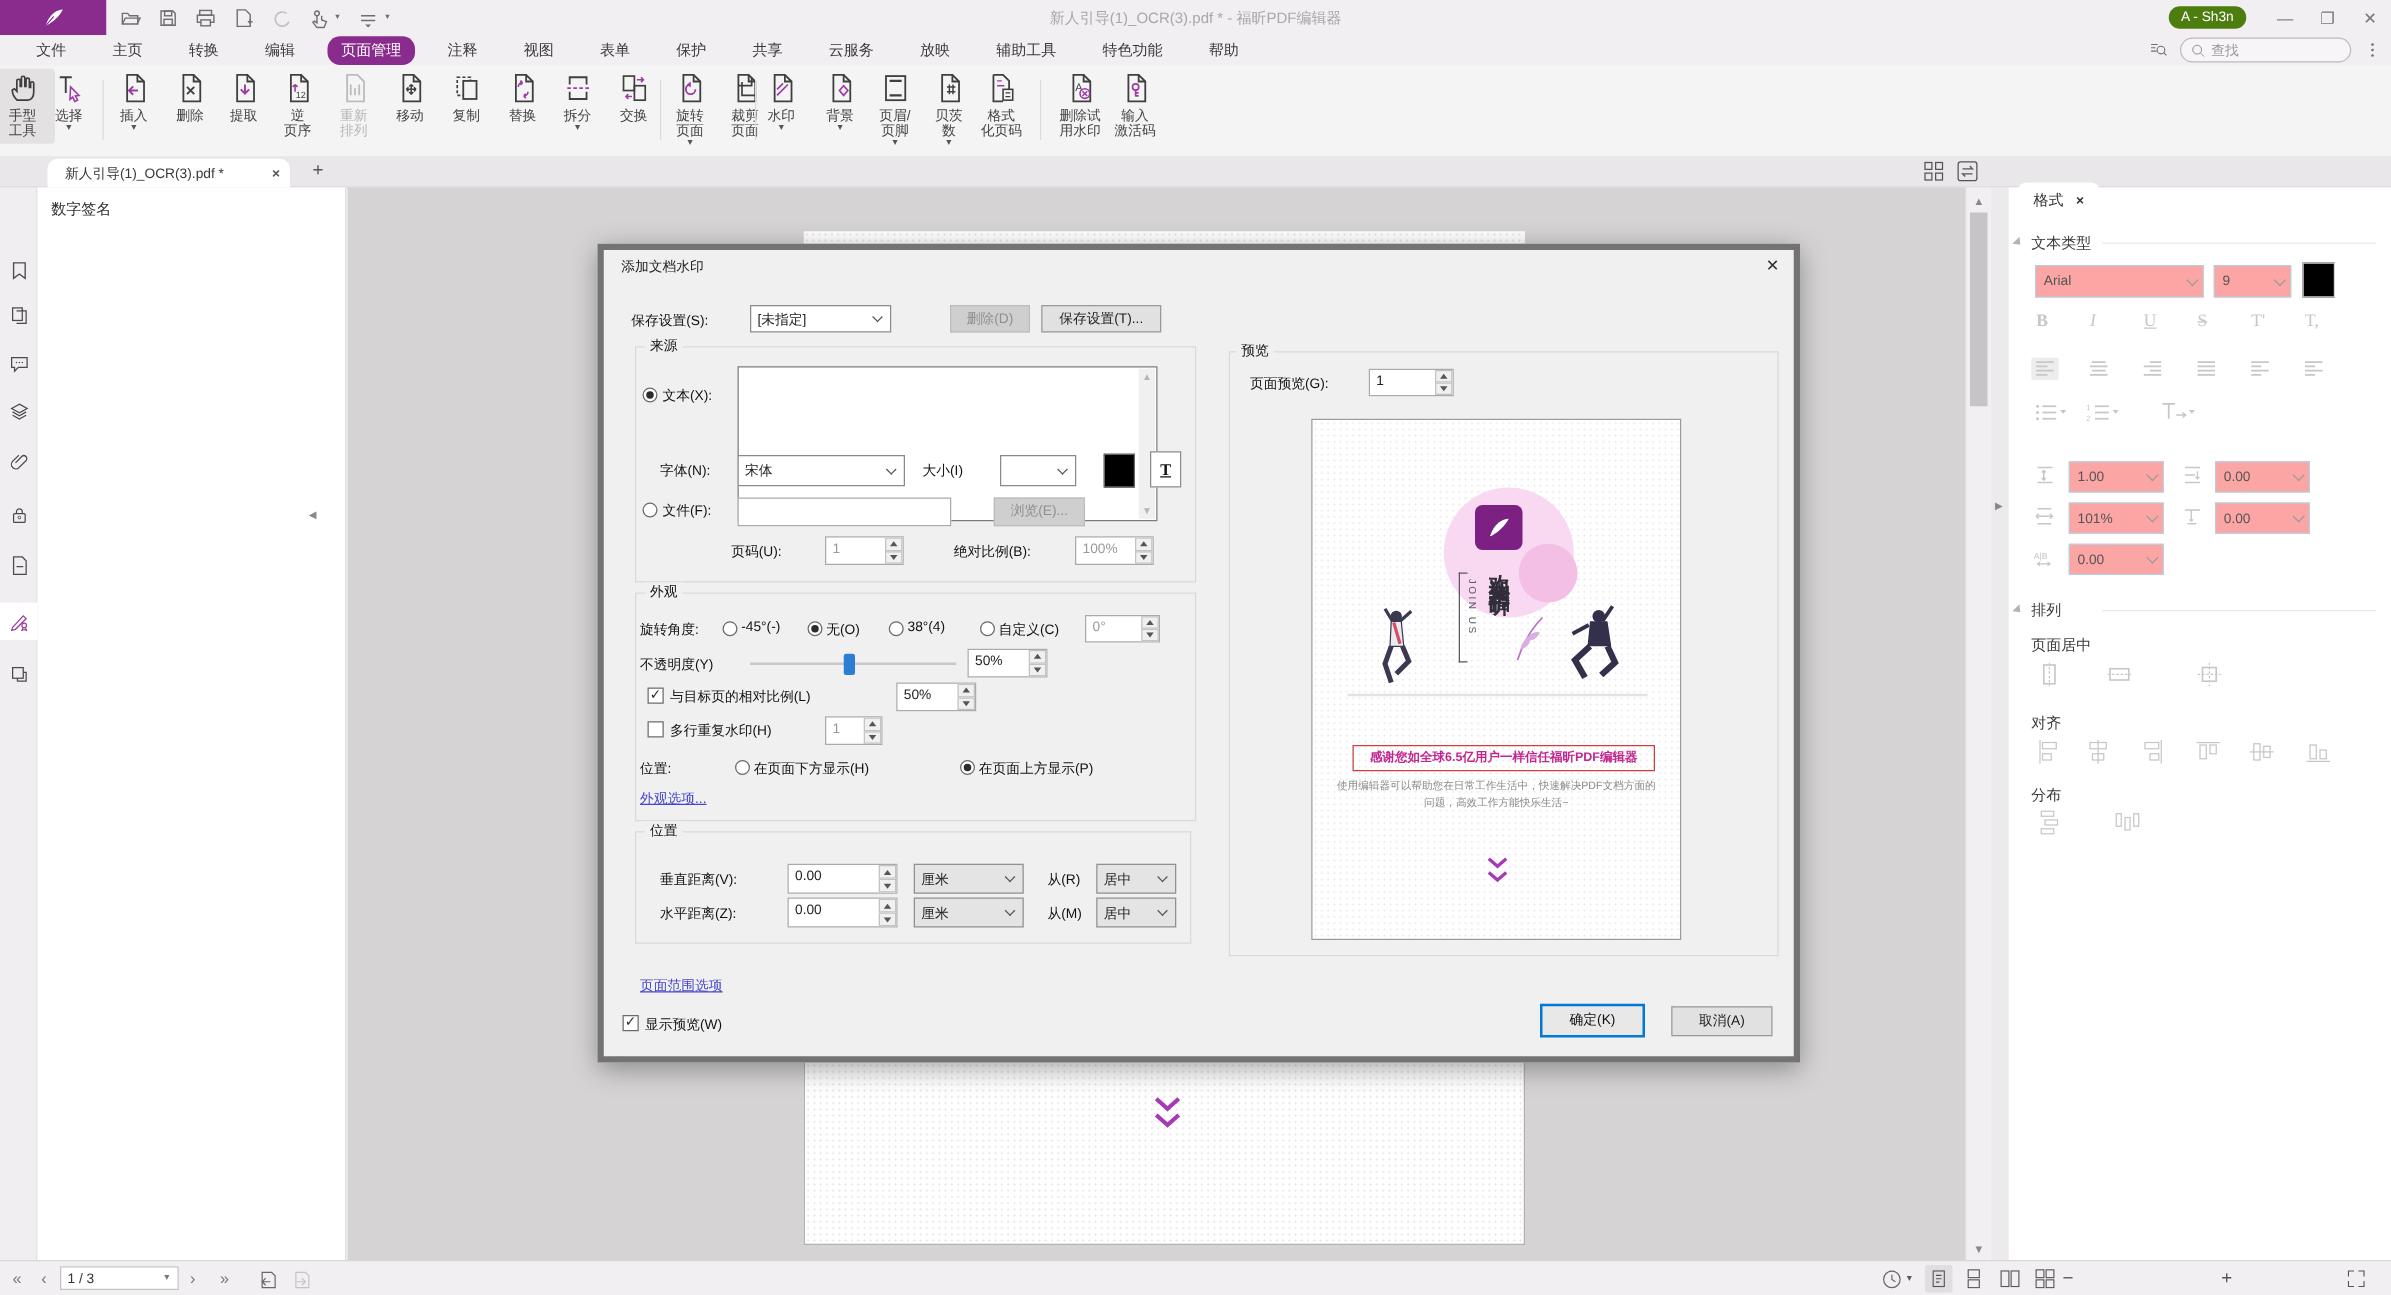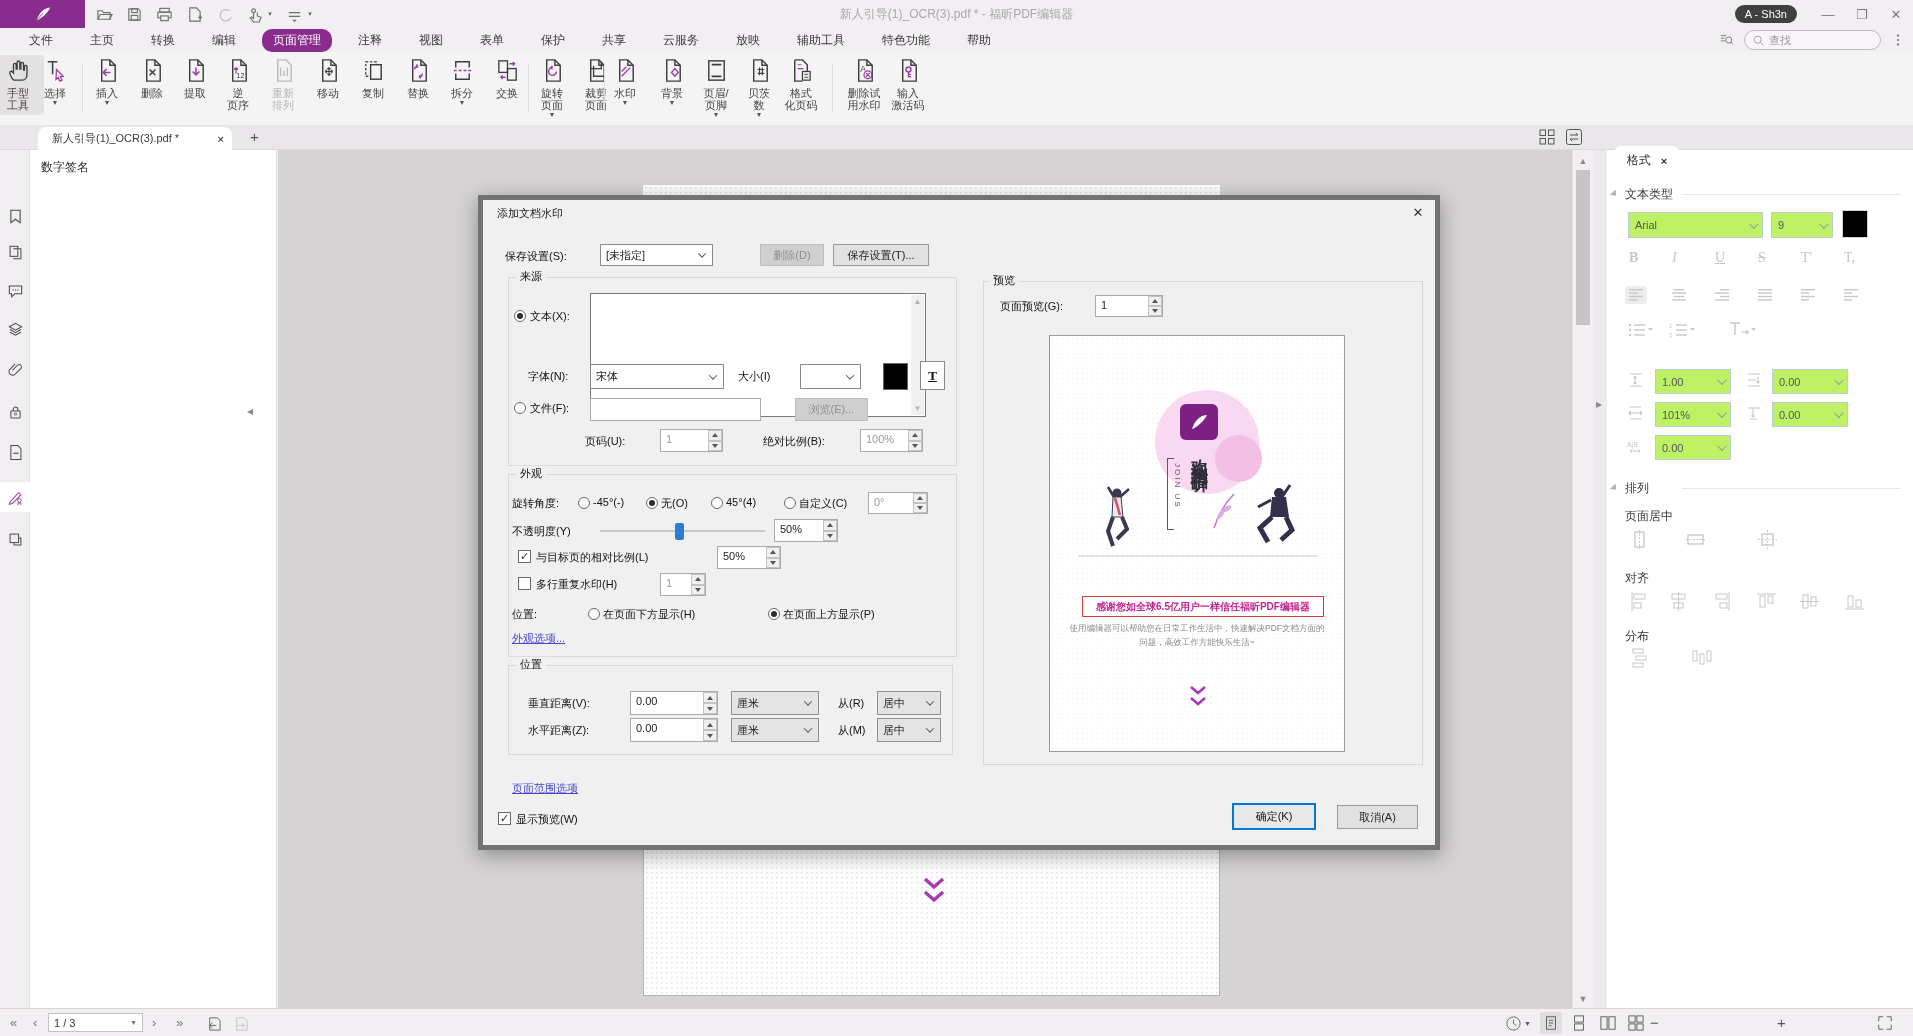--- a/index.html
+++ b/index.html
@@ -8,21 +8,21 @@
 svg { display:block; }
 
 
 .titlebar { position:absolute; left:0; top:0; width:1913px; height:28px; background:#f1eff1; }
 .logo { position:absolute; left:0; top:0; width:85px; height:28px; background:#8a2b8e; display:flex; align-items:center; justify-content:center; }
 .qat { position:absolute; left:96px; top:0; height:28px; display:flex; align-items:center; gap:13px; }
 .qat .qic { width:17px; height:17px; color:#6f6f6f; }
 .qat .qic.dis { color:#c2c0c2; }
 .win-title { position:absolute; left:50%; top:0; transform:translateX(-50%); line-height:28px; font-size:12px; color:#aaa7aa; }
 .tb-right { position:absolute; right:0; top:0; height:28px; display:flex; align-items:center; }
-.user-pill { background:#404040; color:#fff; font-size:11px; border-radius:10px; padding:3px 10px; margin-right:14px;margin-left:39px; }
+.user-pill { background:#4d7c0f; color:#fff; font-size:11px; border-radius:10px; padding:3px 10px; margin-right:14px;margin-left:39px; }
 .winbtn { width:34px; height:28px; display:flex; align-items:center; justify-content:center; color:#7a777a; font-size:13px; }
 
 
 .menubar { position:absolute; left:0; top:28px; width:1913px; height:24px; background:#f1eff1; }
 .menu-tabs { position:absolute; left:29px; top:0; height:24px; display:flex; align-items:center; }
 .menu-tab { font-size:12px; color:#3c3a3c; margin-right:37px; white-space:nowrap; }
 .menu-tab.active { background:#8a2b8e; color:#fff; border-radius:10px; padding:3px 11px; margin-left:-11px; margin-right:26px;text-align:right; }
 .search-zone { position:absolute; right:8px; top:2px; display:flex; align-items:center; gap:10px; }
 .searchbox { width:137px; height:20px; border:1px solid #bdbabd; border-radius:10px; background:#f7f5f7; display:flex; align-items:center; padding:0 8px; gap:5px; color:#9a979a; font-size:11px; }
 .sic { width:14px; height:14px; color:#6f6f6f; }
@@ -64,21 +64,21 @@
 .splitter { position:absolute; left:1593px; top:0; width:14px; height:858px; background:#eceaec; }
 .rp-collapse { position:absolute; left:1596px; top:250px; color:#8a888a; font-size:8px; }
 
 
 .rightpanel { position:absolute; left:1607px; top:0; width:306px; height:858px; background:#fff; }
 .fmt-tab { position:absolute; left:1614px; top:-4px; width:66px; height:29px; background:#fff; border-radius:7px 7px 0 0; display:flex; align-items:center; justify-content:center; gap:10px; font-size:12px; color:#333; z-index:3; }
 .fp-el { position:absolute; }
 .fp-label { font-size:12px; color:#3a383a; }
 .fp-tri { width:0; height:0; border-left:5px solid #b5b3b5; border-top:4px solid transparent; border-bottom:4px solid transparent; transform:rotate(45deg); }
 .fp-hr { height:1px; background:#e9e7e9; }
-.fp-combo { border:1px solid #b9cdd8; background:#bef264; display:flex; align-items:center; font-size:11px; color:#555; padding-left:6px; }
+.fp-combo { border:1px solid #b9cdd8; background:#fca5a5; display:flex; align-items:center; font-size:11px; color:#555; padding-left:6px; }
 .fp-combo .chev { margin-left:auto; margin-right:6px; width:7px; height:7px; border-right:1px solid #999; border-bottom:1px solid #999; transform:rotate(45deg) translateY(-2px); }
 .fmt-letter { font-size:14px; color:#c8c6c8; font-family:"Liberation Serif",serif; }
 .gicon { color:#c8c6c8; }
 
 
 .statusbar { position:absolute; left:0; top:1008px; width:1913px; height:28px; background:#f1eff1; border-top:1px solid #d8d6d7; }
 .sb-el { position:absolute; color:#5a585a; }
 .pageind { position:absolute; left:48px; top:4px; width:95px; height:19px; border:1px solid #c5c3c5; background:#fff; font-size:11px; color:#333; display:flex; align-items:center; padding:0 5px; }
 .pageind .pi-dd { margin-left:auto; font-size:7px; color:#777; }
 .sb-nav { font-size:13px; color:#777; top:6px; }
@@ -837,21 +837,21 @@
     </div>
 
   <div class="group" style="left:25px; top:274px; width:449px; height:183px;"></div>
   <div class="legend" style="left:33px; top:274px;">外观</div>
   <div class="dl" style="left:29px; top:296px;">旋转角度:</div>
   <div class="radio" style="left:95px; top:297px;"></div>
   <div class="dl" style="left:110px; top:296px;">-45°(-)</div>
   <div class="radio checked" style="left:163px; top:297px;"></div>
   <div class="dl" style="left:178px; top:296px;">无(O)</div>
   <div class="radio" style="left:228px; top:297px;"></div>
-  <div class="dl" style="left:243px; top:296px;">45°(4)</div>
+  <div class="dl" style="left:243px; top:296px;">38°(4)</div>
   <div class="radio" style="left:301px; top:297px;"></div>
   <div class="dl" style="left:316px; top:296px;">自定义(C)</div>
   <div class="spin dis" style="left:385px; top:292px; width:60px; height:22px;">
       <span class="val">0°</span>
       <span class="arr">
         <span class="up"></span>
         <span class="dn"></span>
       </span>
     </div>
   <div class="dl" style="left:29px; top:324px;">不透明度(Y)</div>

